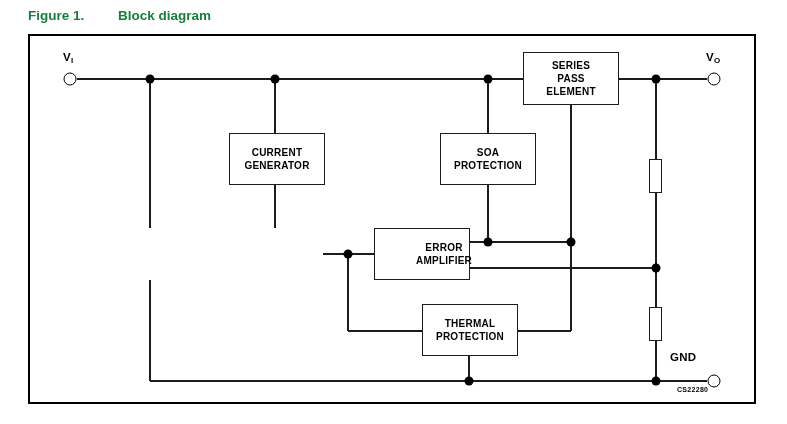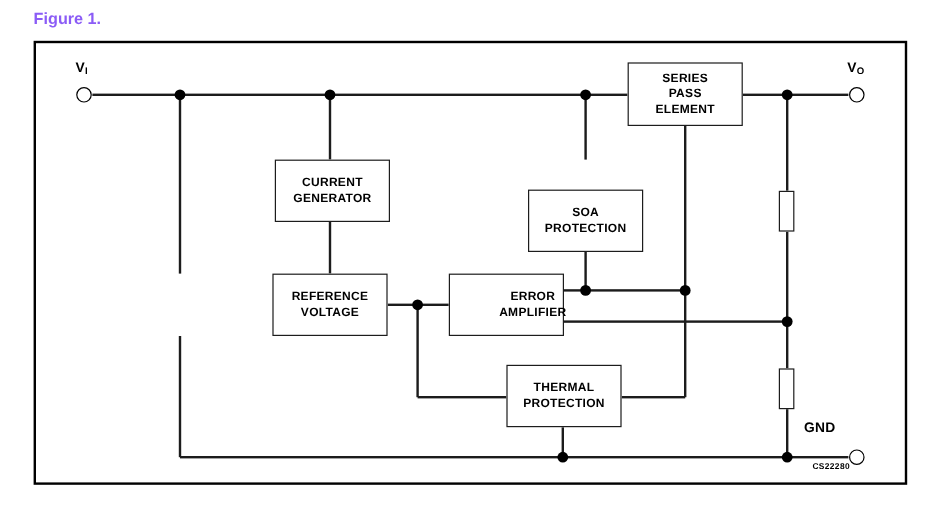--- a/index.html
+++ b/index.html
@@ -1,18 +1,18 @@
 <!DOCTYPE html>
 <html><head>
 <meta charset="utf-8">
 <style>
   html,body{margin:0;padding:0;background:#ffffff;}
   .page{position:relative;width:787px;height:424px;background:#ffffff;
         font-family:"Liberation Sans","DejaVu Sans",sans-serif;overflow:hidden;}
-  .fig-title{position:absolute;top:8px;font-size:13.5px;font-weight:bold;color:#8b5cf6;}
+  .fig-title{position:absolute;top:8px;font-size:13.5px;font-weight:bold;color:#15803d;}
   .fig-label{left:28px;}
   .fig-caption{left:118px;}
   .frame{position:absolute;left:28px;top:34px;width:728px;height:370px;
          border:2px solid #000;box-sizing:border-box;background:#fff;}
   .inner{position:absolute;left:0;top:0;width:724px;height:366px;}
   .wire{position:absolute;background:#1c1c1c;}
   .wh{height:1.5px;}
   .wv{width:1.5px;}
   .dot{position:absolute;width:9px;height:9px;background:#000;border-radius:50%;
        transform:translate(-50%,-50%);}
@@ -27,20 +27,21 @@
   .res{position:absolute;width:13px;height:34px;border:1.5px solid #1c1c1c;
        background:#fff;box-sizing:border-box;}
   .code{position:absolute;font-size:7px;font-weight:bold;color:#000;letter-spacing:.3px;}
 </style>
 </head>
 <body>
 
 <div class="page">
 
   <div class="fig-title fig-label">Figure 1.</div>
+  <div class="fig-title fig-caption">Block diagram</div>
 
   <div class="frame">
     <div class="inner">
 
       <div class="wire wh" style="left:47px;top:42px;width:446px;"></div>
       <div class="wire wh" style="left:589px;top:42px;width:88px;"></div>
 
       <div class="wire wv" style="left:119px;top:43px;height:149px;"></div>
       <div class="wire wv" style="left:244px;top:43px;height:54px;"></div>
       <div class="wire wv" style="left:457px;top:43px;height:54px;"></div>
@@ -88,24 +89,22 @@
 
       <div class="tlabel" style="left:33px;top:15px;"><span>V</span><sub>I</sub></div>
       <div class="tlabel" style="left:676px;top:15px;"><span>V</span><sub>O</sub></div>
       <div class="tlabel" style="left:640px;top:315px;">GND</div>
 
       <div class="block" style="left:493px;top:16px;width:96px;height:53px;">SERIES
 PASS
 ELEMENT</div>
       <div class="block" style="left:199px;top:97px;width:96px;height:52px;">CURRENT
 GENERATOR</div>
-      <div class="block" style="left:410px;top:97px;width:96px;height:52px;margin-top:25px;">SOA
+      <div class="block" style="left:410px;top:97px;width:96px;height:52px;">SOA
 PROTECTION</div>
-      <div class="block" style="left:197px;top:192px;width:96px;height:52px;">REFERENCE
-VOLTAGE</div>
       <div class="block" style="left:344px;top:192px;width:96px;height:52px;padding-left:44px;">ERROR
 AMPLIFIER</div>
       <div class="block" style="left:392px;top:268px;width:96px;height:52px;">THERMAL
 PROTECTION</div>
 
       <div class="code" style="left:647px;top:350px;">CS22280</div>
 
     </div>
   </div>
 </div>

